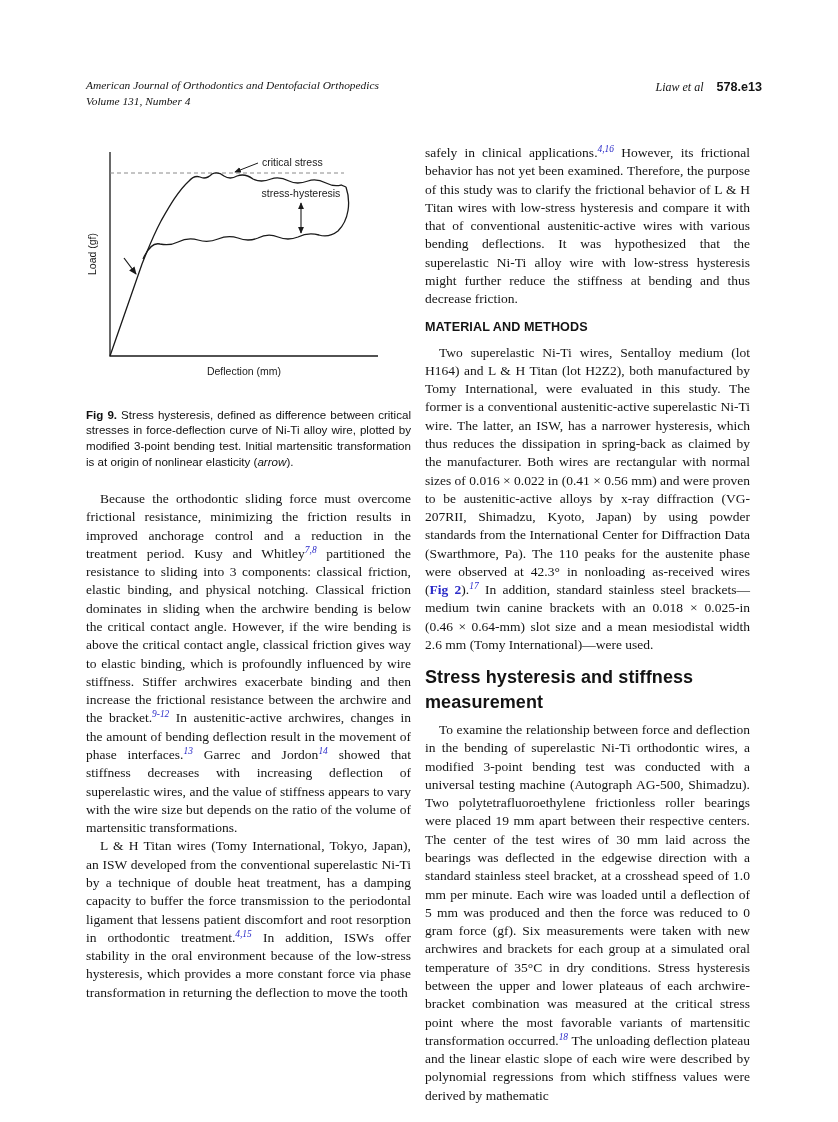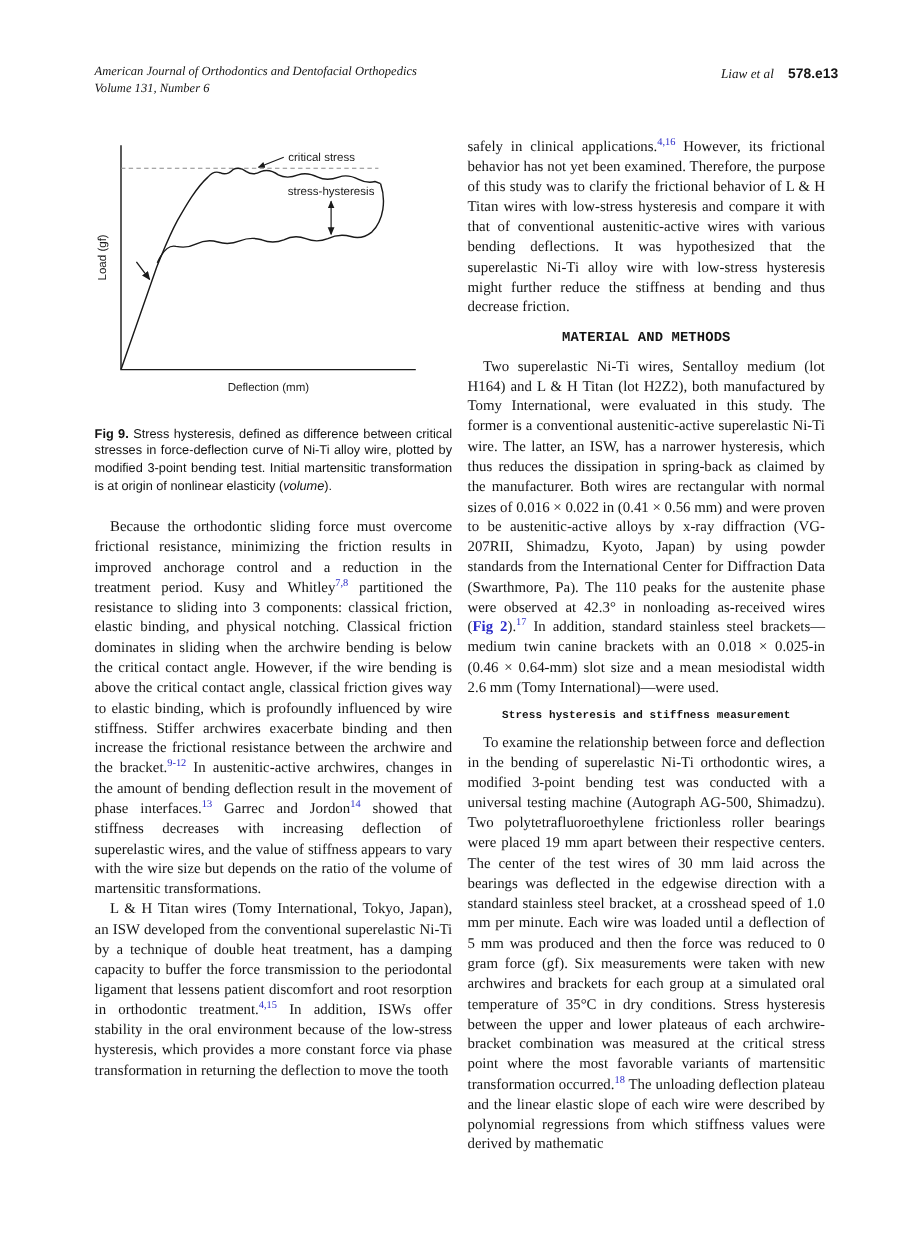--- a/index.html
+++ b/index.html
@@ -2,65 +2,65 @@
 <html style="--link: #2b2bc8; --text: #141414; --rule: #1a1a1a;"><head>
 <meta charset="utf-8">
 <style>
   :root { --link:#2b2bc8; --text:#141414; --rule:#1a1a1a; }
   * { box-sizing: border-box; }
   html,body { margin:0; padding:0; }
   body {
     width:838px; height:1122px; background:#ffffff;
     font-family:"Liberation Serif", serif; color:var(--text);
   }
-  .page { position:relative; width:838px; height:829px; padding:58px 76px 30px 86px; }
+  .page { position:relative; width:838px; height:829px; padding:58px 76px 30px 86px;margin-top:20px; }
 
   
   .hdr { display:flex; justify-content:space-between; align-items:flex-start;
          font-size:11.4px; line-height:1.4; }
   .hdr .jl { font-style:italic; }
   .hdr .right { white-space:nowrap; font-size:12px; padding-top:1px;text-align:right; }
   .hdr .authors { font-style:italic; }
   .hdr .pageno { font-weight:bold; font-size:12.6px; margin-left:10px; font-family:"Liberation Sans",sans-serif; }
 
   
   .content { display:flex; gap:14px; margin-top:34px; }
   .col { width:325px; font-size:13.5px; line-height:1.355; text-align:justify; }
   p { margin:0; }
   p.indent { text-indent:14px; }
 
-  sup.ref { color:var(--link); font-size:0.70em; line-height:0; vertical-align:super; }
+  sup.ref { color:var(--link); font-size:0.70em; line-height:0; vertical-align:super;font-style:italic; }
   .link { color:var(--link);font-weight:bold; }
 
   h2.sec, h3.subsec {
-    font-family:Liberation Mono, monospace; font-weight:bold;
-    font-size:12.6px; text-align:center; margin:11px 0 7px 0; letter-spacing:0.1px;
+    font-family:Liberation Sans, sans-serif; font-weight:bold;
+    font-size:12.6px; text-align:left; margin:11px 0 7px 0; letter-spacing:0.1px;
   }
-  h3.subsec { font-size:10px; }
+  h3.subsec { font-size:18px; }
 
   
   .figwrap { margin:2px 0 0 0; }
   svg.figure { display:block; }
   svg.figure text { font-family:"Liberation Sans", sans-serif; font-size:10.5px; fill:#1a1a1a; }
   .figcap {
     font-family:"Liberation Sans", sans-serif; font-size:11.6px; line-height:1.34;
     text-align:justify; margin:15px 0 21px 0; color:#111;
   }
   .figcap b { font-weight:bold; }
   .figcap i { font-style:italic; }
 </style>
 </head>
 <body>
 
 <div class="page">
 
   <div class="hdr">
     <div class="jl">
       <div>American Journal of Orthodontics and Dentofacial Orthopedics</div>
-      <div>Volume 131, Number 6</div>
+      <div>Volume 131, Number 4</div>
     </div>
     <div class="right">
       <span class="authors">Liaw et al</span>
       <span class="pageno">578.e13</span>
     </div>
   </div>
 
   <div class="content">
 
     <div class="col">
@@ -91,21 +91,21 @@
           <line x1="215" y1="57" x2="215" y2="87" stroke="#1a1a1a" stroke-width="1.1" marker-start="url(#arr)" marker-end="url(#arr)"></line>
 
           <line x1="38" y1="112" x2="50" y2="128" stroke="#1a1a1a" stroke-width="1.2" marker-end="url(#arr)"></line>
 
           <text x="176" y="20" text-anchor="start">critical stress</text>
           <text x="215" y="51" text-anchor="middle">stress-hysteresis</text>
           <text x="158" y="229" text-anchor="middle">Deflection (mm)</text>
           <text transform="translate(10,108) rotate(-90)" text-anchor="middle">Load (gf)</text>
         </svg>
 
-        <div class="figcap"><b>Fig 9.</b> Stress hysteresis, defined as difference between critical stresses in force-deflection curve of Ni-Ti alloy wire, plotted by modified 3-point bending test. Initial martensitic transformation is at origin of nonlinear elasticity (<i>volume</i>).</div>
+        <div class="figcap"><b>Fig 9.</b> Stress hysteresis, defined as difference between critical stresses in force-deflection curve of Ni-Ti alloy wire, plotted by modified 3-point bending test. Initial martensitic transformation is at origin of nonlinear elasticity (<i>arrow</i>).</div>
       </div>
 
       <p class="indent">Because the orthodontic sliding force must overcome frictional resistance, minimizing the friction results in improved anchorage control and a reduction in the treatment period. Kusy and Whitley<sup class="ref">7,8</sup> partitioned the resistance to sliding into 3 components: classical friction, elastic binding, and physical notching. Classical friction dominates in sliding when the archwire bending is below the critical contact angle. However, if the wire bending is above the critical contact angle, classical friction gives way to elastic binding, which is profoundly influenced by wire stiffness. Stiffer archwires exacerbate binding and then increase the frictional resistance between the archwire and the bracket.<sup class="ref">9-12</sup> In austenitic-active archwires, changes in the amount of bending deflection result in the movement of phase interfaces.<sup class="ref">13</sup> Garrec and Jordon<sup class="ref">14</sup> showed that stiffness decreases with increasing deflection of superelastic wires, and the value of stiffness appears to vary with the wire size but depends on the ratio of the volume of martensitic transformations.</p>
       <p class="indent">L &amp; H Titan wires (Tomy International, Tokyo, Japan), an ISW developed from the conventional superelastic Ni-Ti by a technique of double heat treatment, has a damping capacity to buffer the force transmission to the periodontal ligament that lessens patient discomfort and root resorption in orthodontic treatment.<sup class="ref">4,15</sup> In addition, ISWs offer stability in the oral environment because of the low-stress hysteresis, which provides a more constant force via phase transformation in returning the deflection to move the tooth</p>
     </div>
 
     <div class="col">
       <p>safely in clinical applications.<sup class="ref">4,16</sup> However, its frictional behavior has not yet been examined. Therefore, the purpose of this study was to clarify the frictional behavior of L &amp; H Titan wires with low-stress hysteresis and compare it with that of conventional austenitic-active wires with various bending deflections. It was hypothesized that the superelastic Ni-Ti alloy wire with low-stress hysteresis might further reduce the stiffness at bending and thus decrease friction.</p>
 
       <h2 class="sec">MATERIAL AND METHODS</h2>

